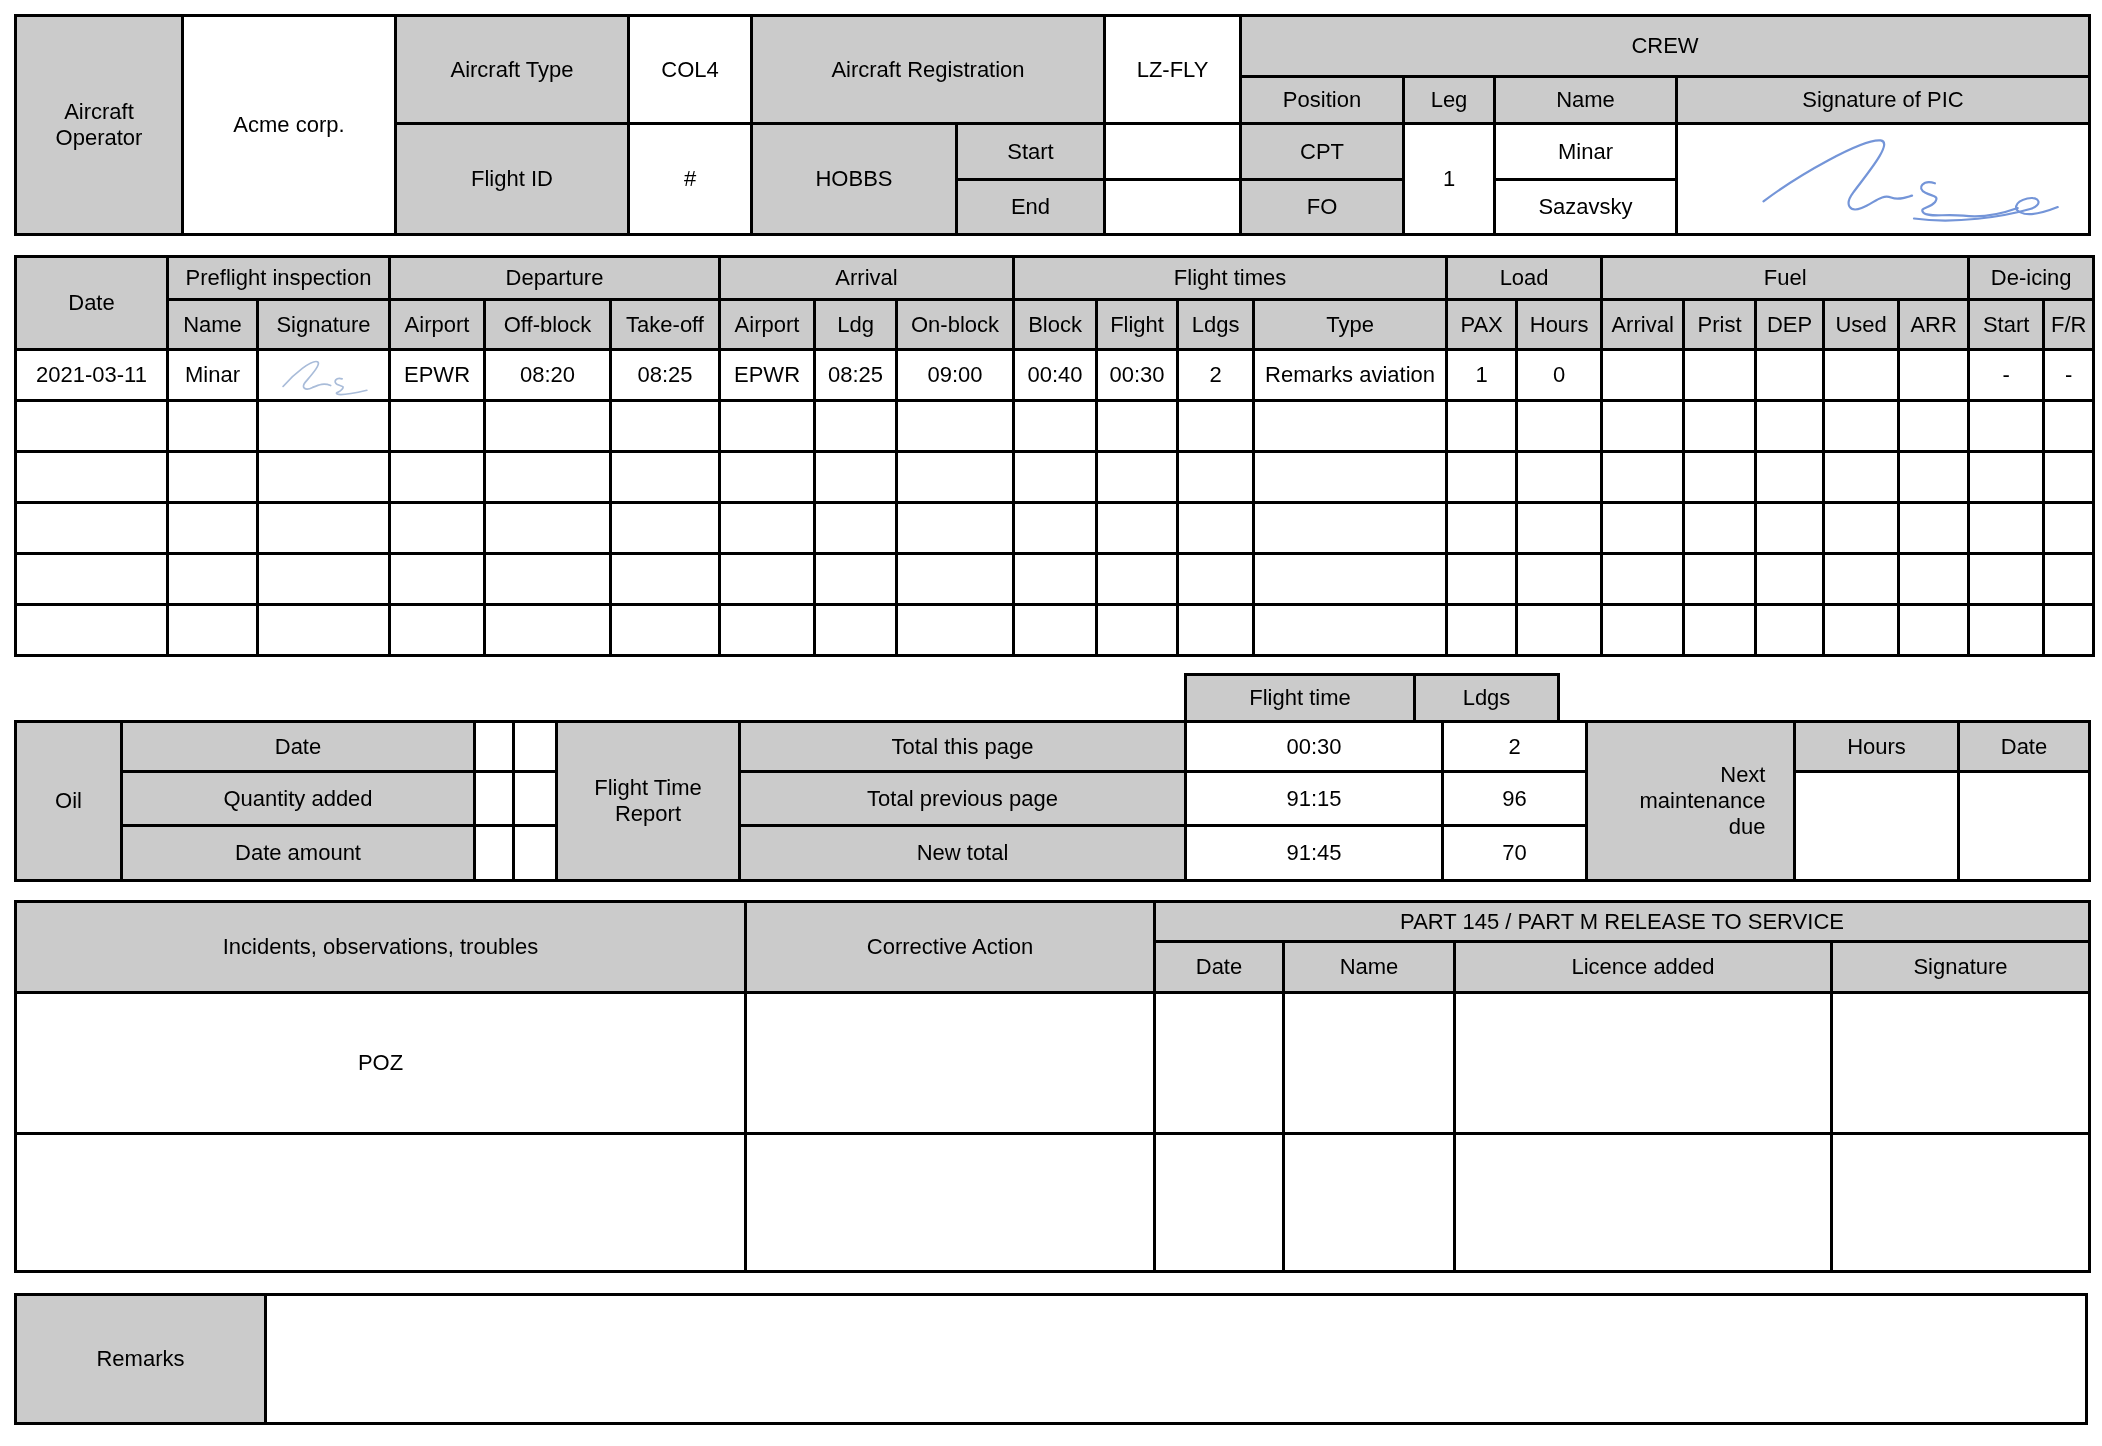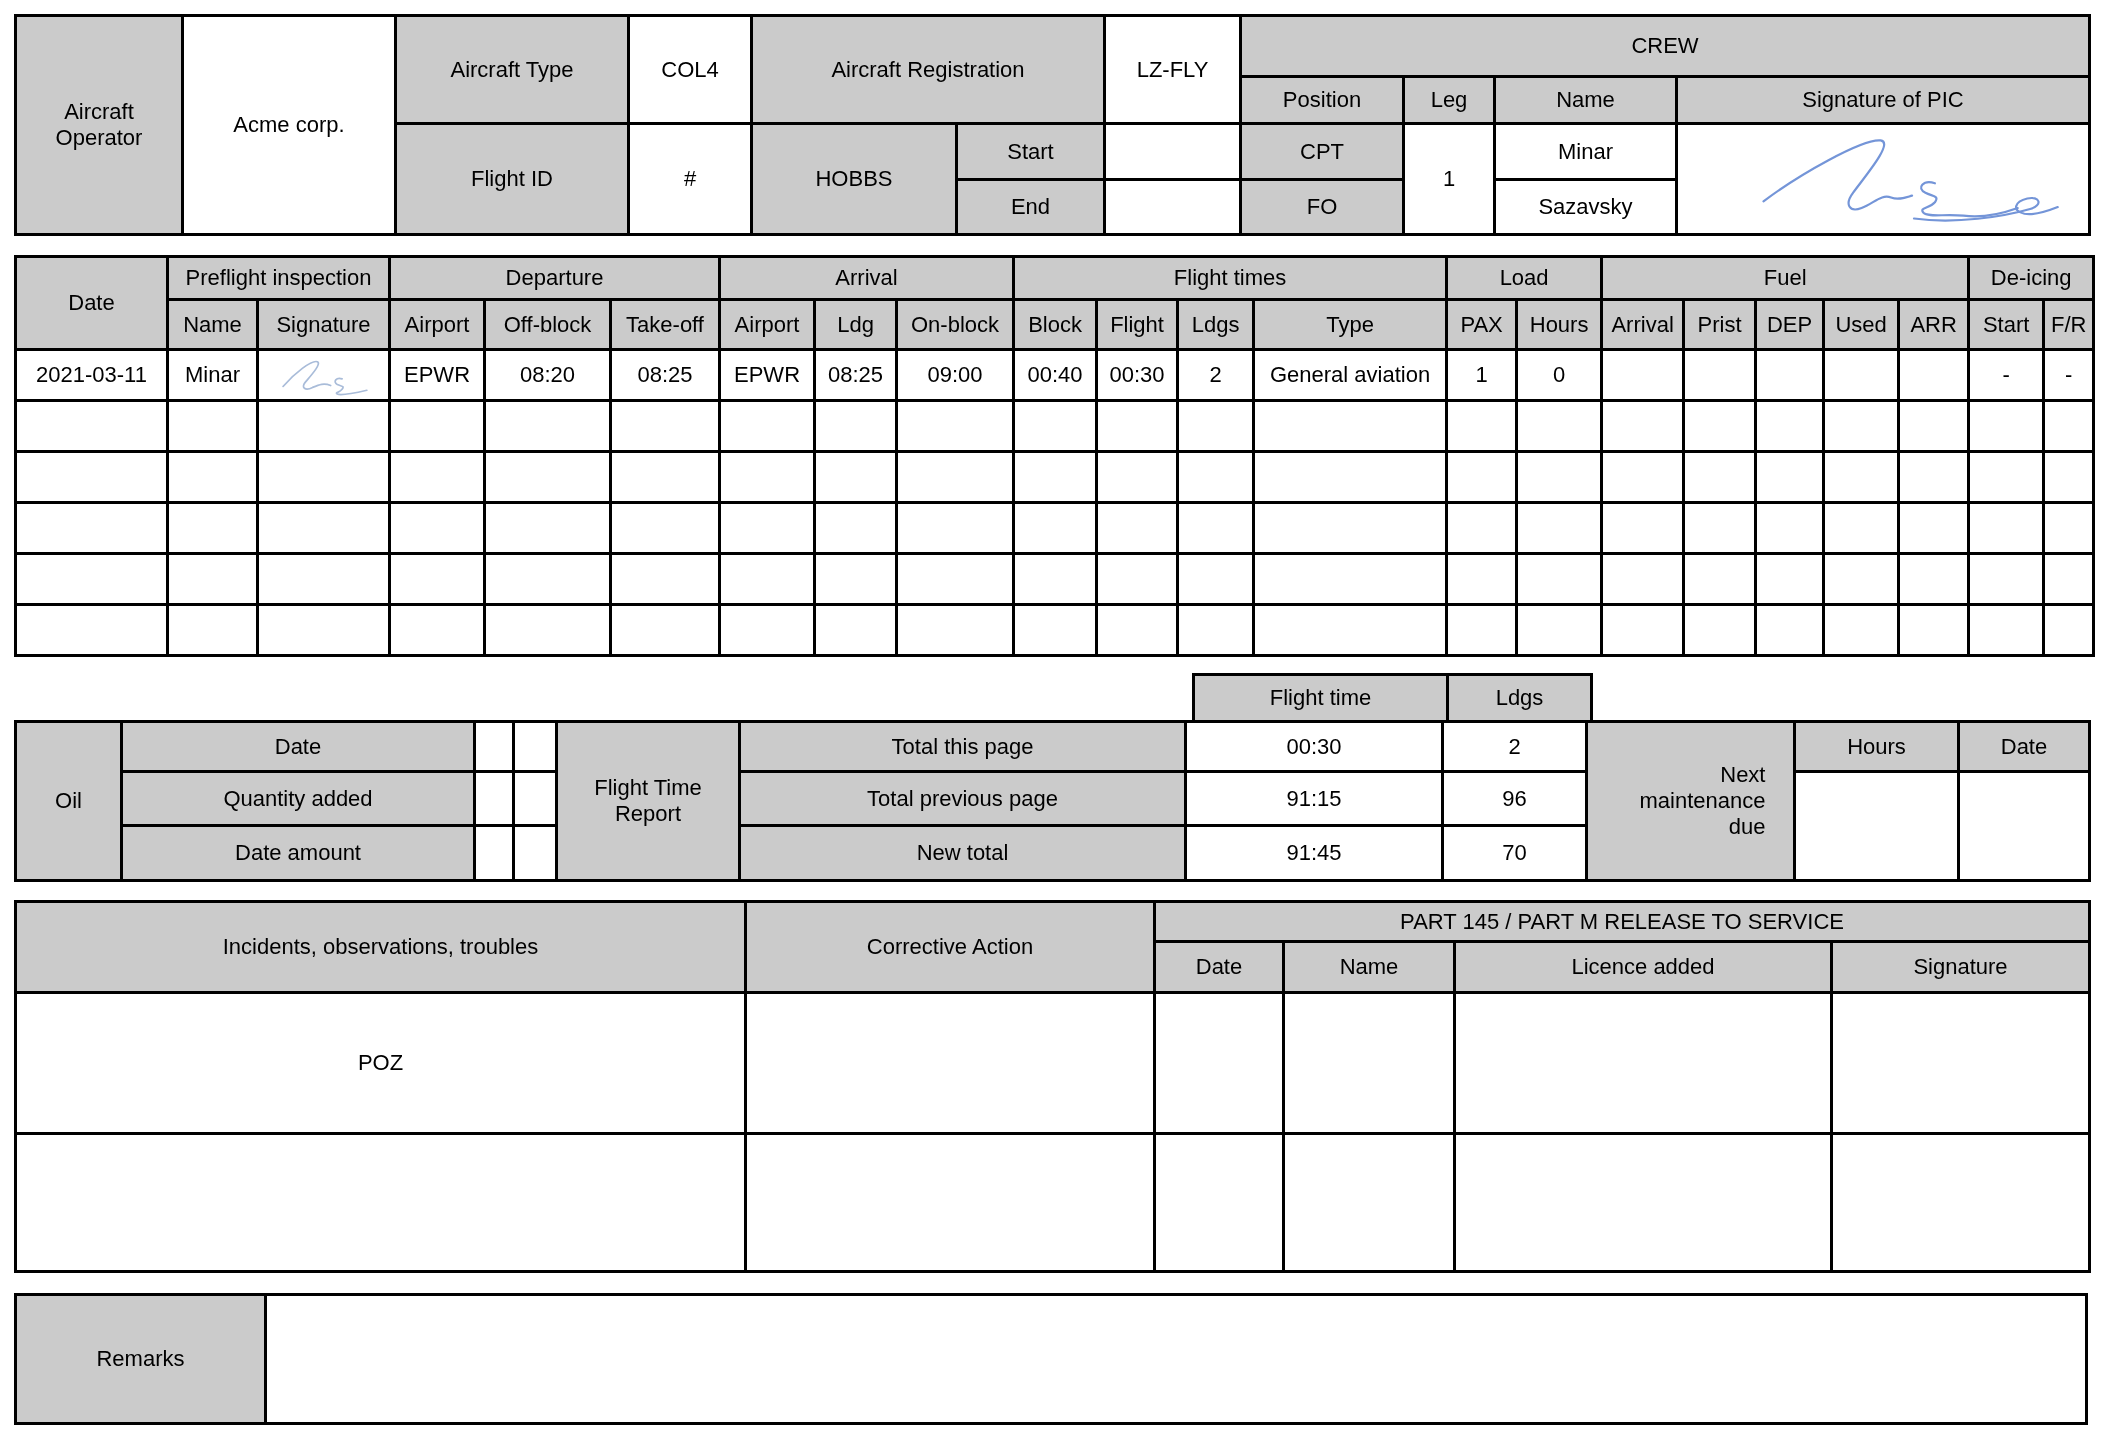--- a/index.html
+++ b/index.html
@@ -26,21 +26,21 @@
   tr.h141 { height: 141px; } tr.h138 { height: 138px; }
   .wrap140 { display: inline-block; width: 150px; text-align: right; }
   
   .mid-float { display: flex; margin-left: 1170px; }
   .mid-float .fcell {
     height: 47px; background: #cbcbcb;
     border: 3px solid #000; border-bottom: none;
     display: flex; align-items: center; justify-content: center;
     font-size: 22px;
   }
-  .fcell.ft { width: 257px; margin-left: 8px; }
+  .fcell.ft { width: 232px; }
   .fcell.ld { width: 144px; border-left: none; }
   
   .remarks { display: flex; }
   .remarks .rlabel {
     width: 256px; height: 132px; background: #cbcbcb;
     border: 3px solid #000;
     display: flex; align-items: center; justify-content: center;
     font-size: 22px;
   }
   .remarks .rvalue {
@@ -183,21 +183,21 @@
         </td>
         <td>EPWR</td>
         <td>08:20</td>
         <td>08:25</td>
         <td>EPWR</td>
         <td>08:25</td>
         <td>09:00</td>
         <td>00:40</td>
         <td>00:30</td>
         <td>2</td>
-        <td>General aviation</td>
+        <td>Remarks aviation</td>
         <td>1</td>
         <td>0</td>
         <td></td>
         <td></td>
         <td></td>
         <td></td>
         <td></td>
         <td>-</td>
         <td>-</td>
       </tr>

